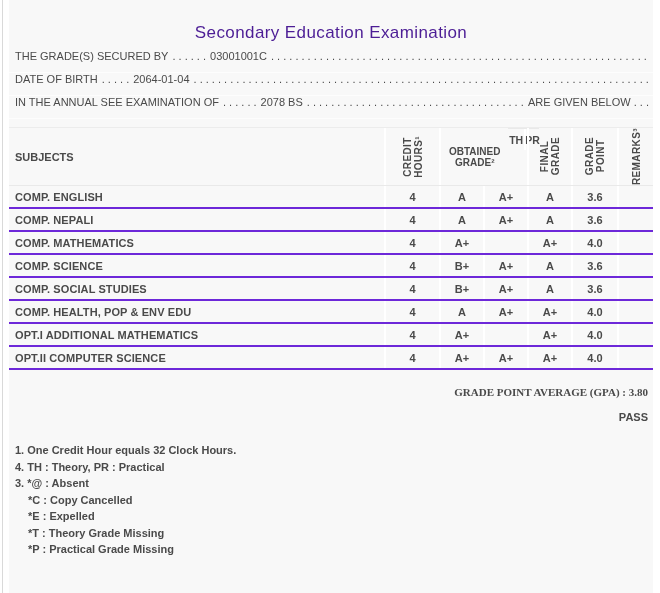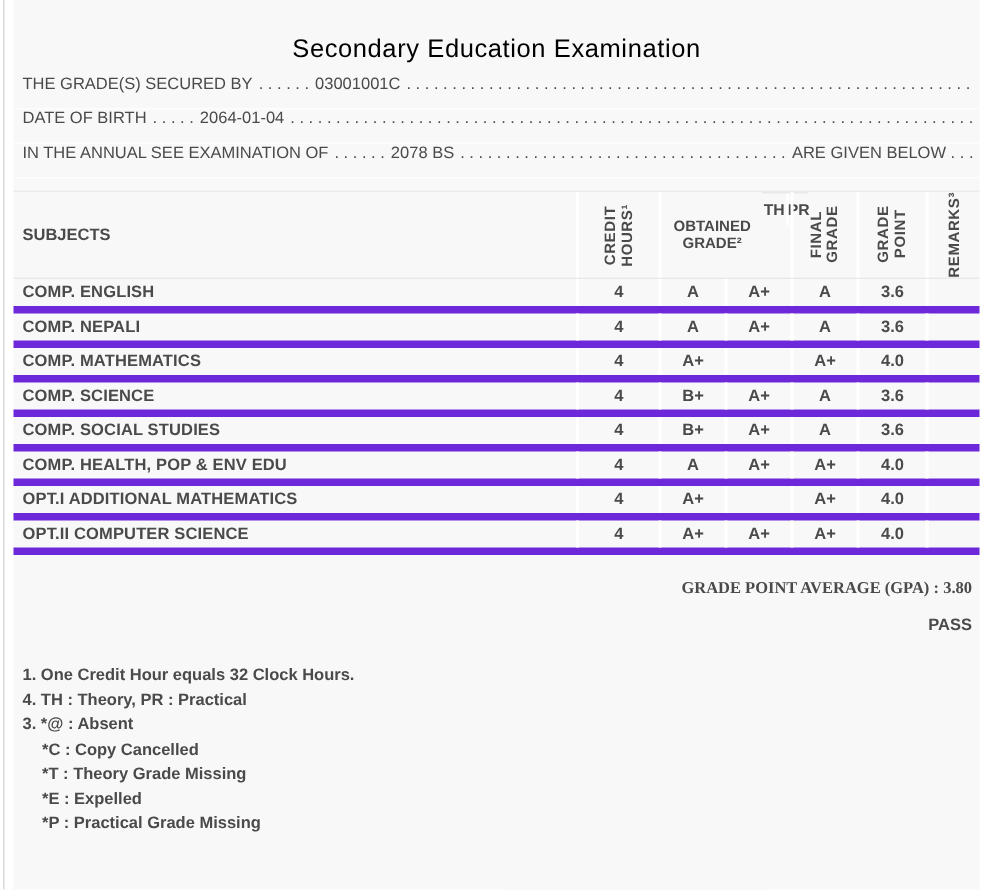--- a/index.html
+++ b/index.html
@@ -55,38 +55,38 @@
   .obtained-label {
     flex: 1; display: flex; align-items: center; justify-content: center;
     text-align: center; font-size: 10px; line-height: 11px; padding: 2px 8px;
   }
   .obtained-sub { height: 22px; display: flex; border-top: 1px solid #e9e9e9; }
   .obtained-sub .subcell {
     width: 50%; display: flex; align-items: center; justify-content: center; font-size: 10.5px;
   }
   .obtained-sub .subcell + .subcell { border-left: 2px solid #ffffff; }
 
-  .trow { height: 23px; border-bottom: 5px solid #6d28d9; }
+  .trow { height: 23px; border-bottom: 2px solid #6d28d9; }
   .trow .cell { display: flex; align-items: center; justify-content: center; font-size: 11px; }
   .trow .cell.subject { justify-content: flex-start; padding-left: 6px; letter-spacing: 0.1px; }
 
   .summary { text-align: right; padding-right: 5px; font-size: 11px; font-weight: 700; }
   .gpa-line { padding-top: 16px; font-family: Liberation Serif, serif; }
   .pass-line { padding-top: 13px; }
 
   .footnotes { margin-top: 19px; padding-left: 6px; font-size: 11px; font-weight: 700; }
   .footnotes .fline { line-height: 16.5px; }
   .footnotes .fsub { padding-left: 13px; }
 </style>
 </head>
 <body>
 
 <div class="content">
 
-  <div class="page-title" id="title" style="color: #000000;">Secondary Education Examination</div>
+  <div class="page-title" id="title" style="color: #4c1d95;">Secondary Education Examination</div>
 
   <div class="info-block">
     <div class="info-line">
       <span class="lbl">THE GRADE(S) SECURED BY</span>
       <span class="leader">. . . . . .</span>
       <span class="val">03001001C</span>
       <span class="filler">. . . . . . . . . . . . . . . . . . . . . . . . . . . . . . . . . . . . . . . . . . . . . . . . . . . . . . . . . . . . . . . . . . . . . . . . . . . . . . . . . . . . . . . . . . . .</span>
     </div>
     <div class="info-line">
       <span class="lbl">DATE OF BIRTH</span>
@@ -226,18 +226,18 @@
       <span>3.80</span>
     </div>
     <div class="pass-line">PASS</div>
   </div>
 
   <div class="footnotes">
     <div class="fline">1. One Credit Hour equals 32 Clock Hours.</div>
     <div class="fline">4. TH : Theory, PR : Practical</div>
     <div class="fline">3. *@ : Absent</div>
     <div class="fline fsub">*C : Copy Cancelled</div>
+    <div class="fline fsub">*E : Expelled</div>
     <div class="fline fsub">*T : Theory Grade Missing</div>
-    <div class="fline fsub">*E : Expelled</div>
     <div class="fline fsub">*P : Practical Grade Missing</div>
   </div>
 
 </div>
 
 </body></html>

